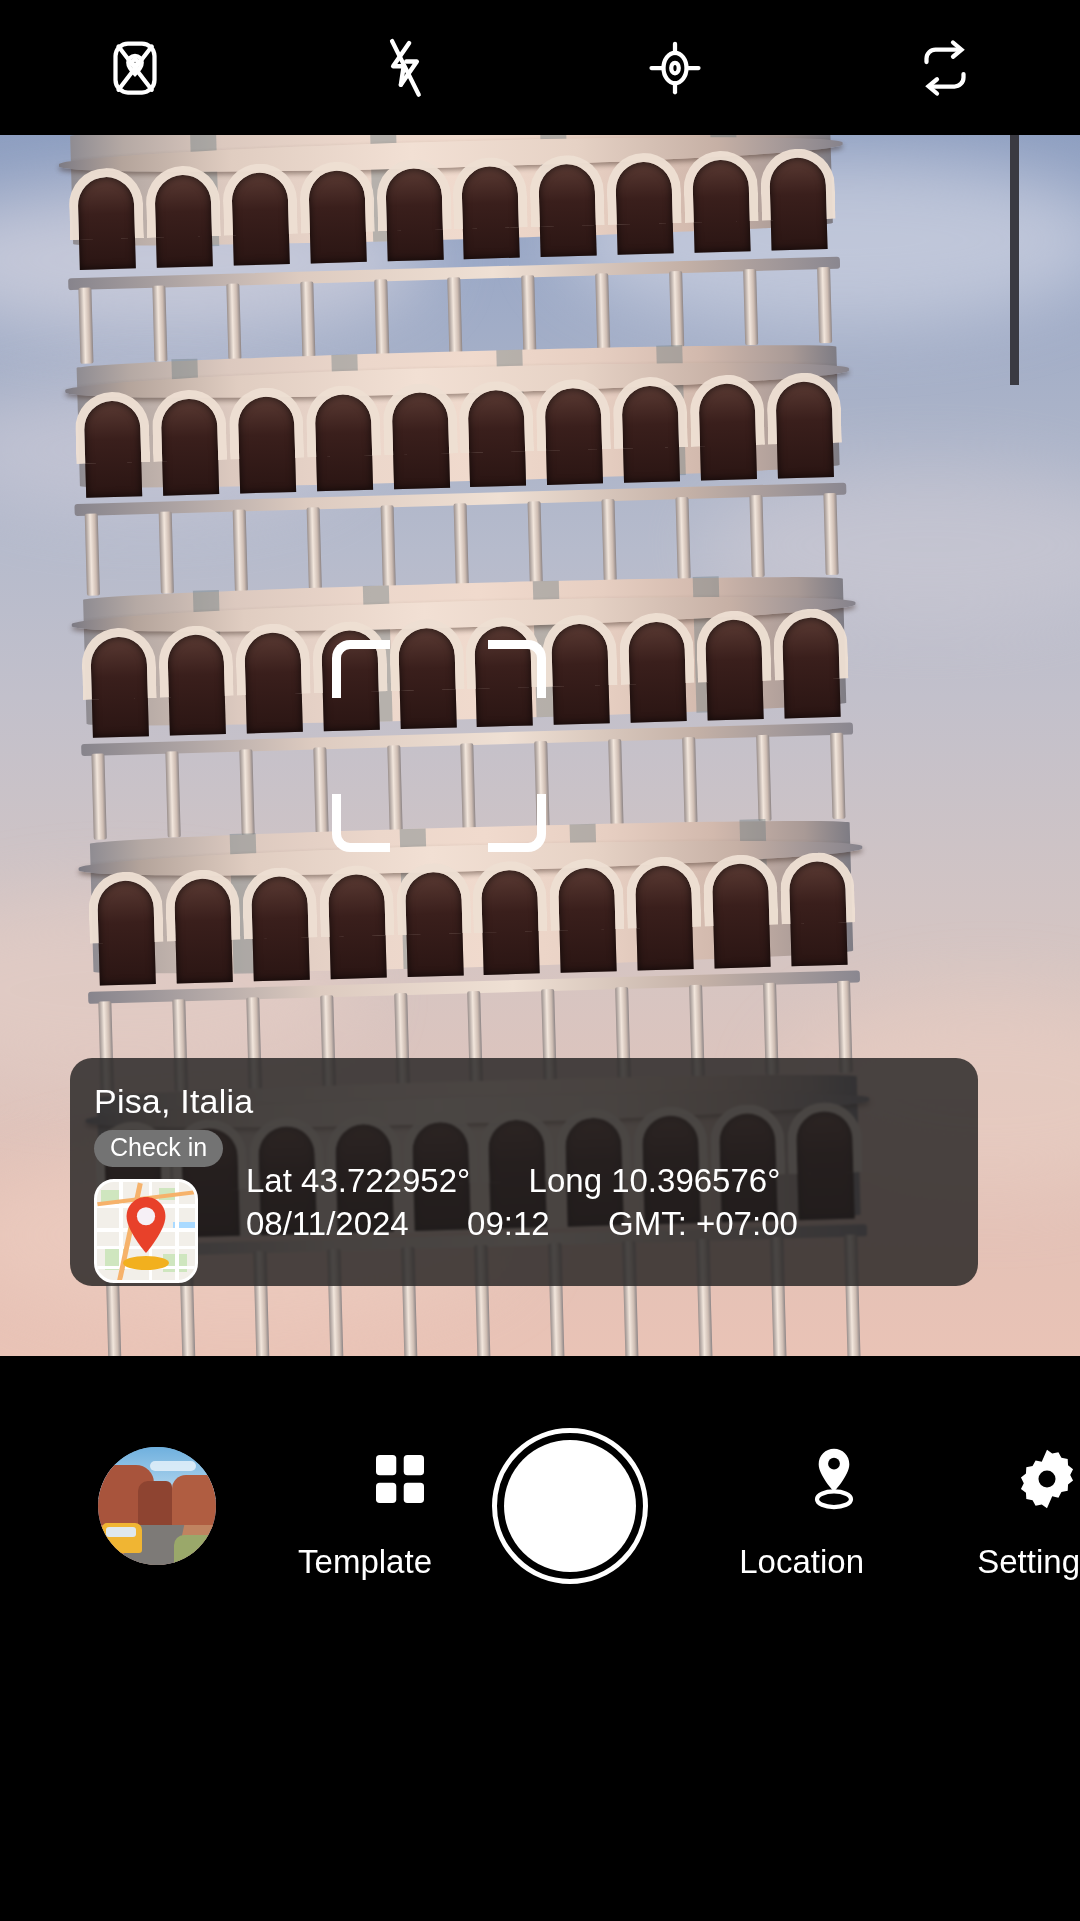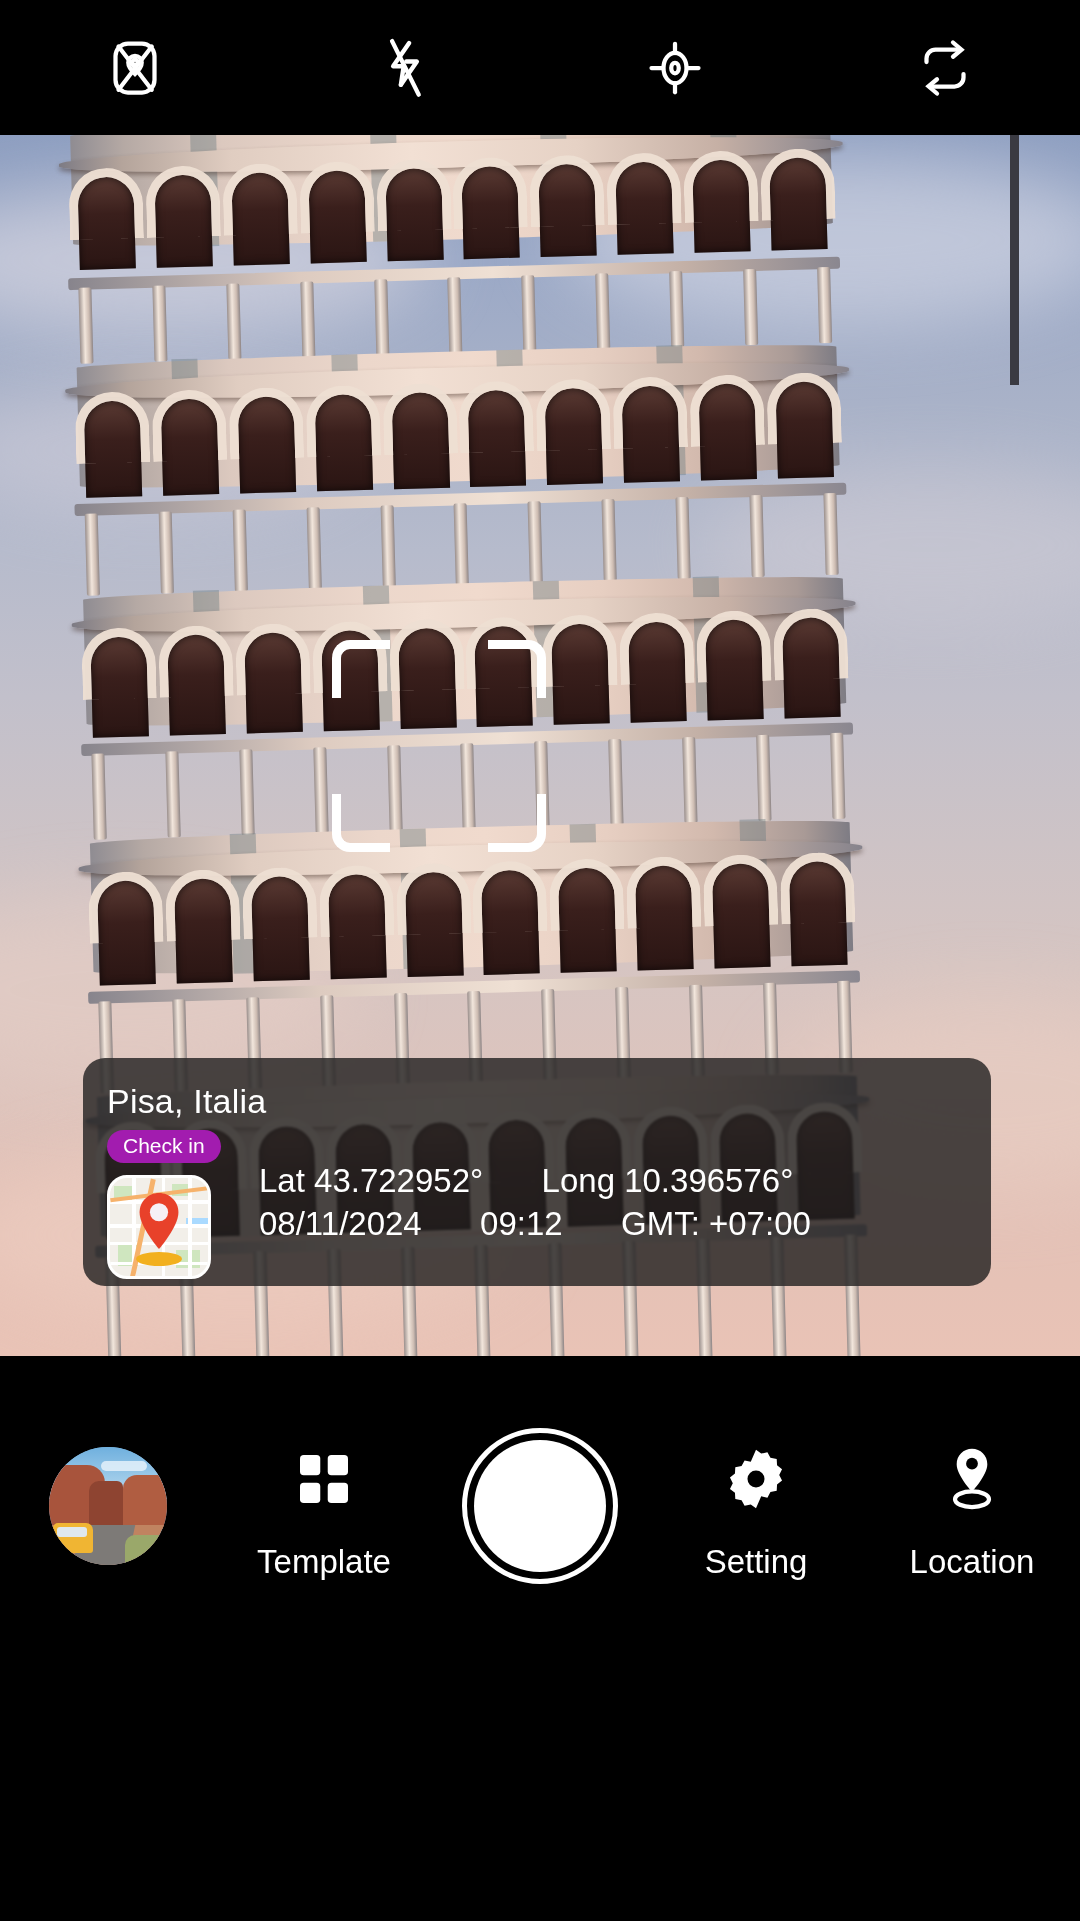--- a/index.html
+++ b/index.html
@@ -107,39 +107,39 @@
     width:214px; height:212px; z-index:12;
   }
   .fc{ position:absolute; width:58px; height:58px; border:9px solid #fff; }
   .fc.tl{ left:0; top:0; border-right:none; border-bottom:none; border-radius:18px 0 0 0; }
   .fc.tr{ right:0; top:0; border-left:none; border-bottom:none; border-radius:0 18px 0 0; }
   .fc.bl{ left:0; bottom:0; border-right:none; border-top:none; border-radius:0 0 0 18px; }
   .fc.br{ right:0; bottom:0; border-left:none; border-top:none; border-radius:0 0 18px 0; }
 
   
   #info-card{
-    position:absolute; left:83px; top:1058px;
+    position:absolute; left:70px; top:1058px;
     width:908px; height:228px;
     background:rgba(32,31,31,.80);
     border-radius:22px;
     z-index:25;
     padding:18px 0 0 0;
     backdrop-filter:blur(1px);
   }
   #card-place{
     color:#fff; font-size:34px; font-weight:400;
     padding-left:24px; letter-spacing:.2px; line-height:1;
     margin-top:8px;
   }
   #card-body{ display:flex; margin-top:12px; padding-left:24px; }
   #card-left{ width:142px; flex:none; }
   #checkin-badge{
     display:inline-block;
-    background:#a21caf; color:#fff;
-    font-size:21px; font-weight:400;
+    background:#737373; color:#fff;
+    font-size:25px; font-weight:400;
     border-radius:22px; padding:5px 16px 7px;
     line-height:1;
   }
   #map-thumb{
     width:104px; height:104px; margin-top:12px;
     border-radius:20px; overflow:hidden; position:relative;
     background:#f2efe9; border:3px solid #fff;
   }
   .mp-road{ position:absolute; background:#fff; }
   .mp-park{ position:absolute; background:#cfe6bf; }
@@ -164,21 +164,21 @@
   #bottom-bar{
     position:absolute; left:0; bottom:0; width:1080px; height:565px;
     background:#000; z-index:40;
   }
   #bottom-inner{
     position:absolute; left:0; top:0; width:1080px; height:300px;
     display:flex; align-items:center;
   }
   .bslot{
     flex:1; display:flex; flex-direction:column;
-    align-items:center; justify-content:center; cursor:pointer;
+    align-items:flex-end; justify-content:center; cursor:pointer;
   }
   .bicon{ height:96px; display:flex; align-items:center; justify-content:center; }
   .blabel{ color:#fff; font-size:33px; margin-top:16px; }
   #gallery-thumb{
     width:118px; height:118px; border-radius:50%;
     overflow:hidden; position:relative; background:#7fb0d8;
   }
   #shutter-button{
     width:156px; height:156px; border-radius:50%;
     border:5px solid #fff; background:#000;
@@ -509,33 +509,33 @@
     </div>
 
     <div class="bslot">
       <div id="shutter-button">
         <div id="shutter-inner"></div>
       </div>
     </div>
 
     <div class="bslot">
       <div class="bicon">
-        <svg width="66" height="66" viewBox="0 0 24 24" fill="none" stroke="#fff" stroke-width="2.1">
-          <path fill="#fff" stroke="none" d="M12 1.4l1.9 1.35 2.25-.5 1.1 2.03 2.28.45.12 2.3 1.82 1.42-1.03 2.07 1.03 2.07-1.82 1.42-.12 2.3-2.28.45-1.1 2.03-2.25-.5L12 22.6l-1.9-1.35-2.25.5-1.1-2.03-2.28-.45-.12-2.3L2.53 15.6l1.03-2.07-1.03-2.07 1.82-1.42.12-2.3 2.28-.45 1.1-2.03 2.25.5L12 1.4z"></path>
-          <circle cx="12" cy="12" r="3.1" fill="#000" stroke="none"></circle>
-        </svg>
-      </div>
-      <div class="blabel">Setting</div>
-    </div>
-
-    <div class="bslot">
-      <div class="bicon">
         <svg width="60" height="66" viewBox="0 0 24 28" fill="#fff">
           <path d="M12 1.2c-3.6 0-6.5 2.9-6.5 6.5 0 4.8 6.5 11.6 6.5 11.6s6.5-6.8 6.5-11.6c0-3.6-2.9-6.5-6.5-6.5z"></path>
           <circle cx="12" cy="7.5" r="2.5" fill="#000"></circle>
           <ellipse cx="12" cy="22.6" rx="7.2" ry="3.3" fill="none" stroke="#fff" stroke-width="1.8"></ellipse>
         </svg>
       </div>
       <div class="blabel">Location</div>
     </div>
 
+    <div class="bslot">
+      <div class="bicon">
+        <svg width="66" height="66" viewBox="0 0 24 24" fill="none" stroke="#fff" stroke-width="2.1">
+          <path fill="#fff" stroke="none" d="M12 1.4l1.9 1.35 2.25-.5 1.1 2.03 2.28.45.12 2.3 1.82 1.42-1.03 2.07 1.03 2.07-1.82 1.42-.12 2.3-2.28.45-1.1 2.03-2.25-.5L12 22.6l-1.9-1.35-2.25.5-1.1-2.03-2.28-.45-.12-2.3L2.53 15.6l1.03-2.07-1.03-2.07 1.82-1.42.12-2.3 2.28-.45 1.1-2.03 2.25.5L12 1.4z"></path>
+          <circle cx="12" cy="12" r="3.1" fill="#000" stroke="none"></circle>
+        </svg>
+      </div>
+      <div class="blabel">Setting</div>
+    </div>
+
   </div>
 </div>
 
 </body></html>

